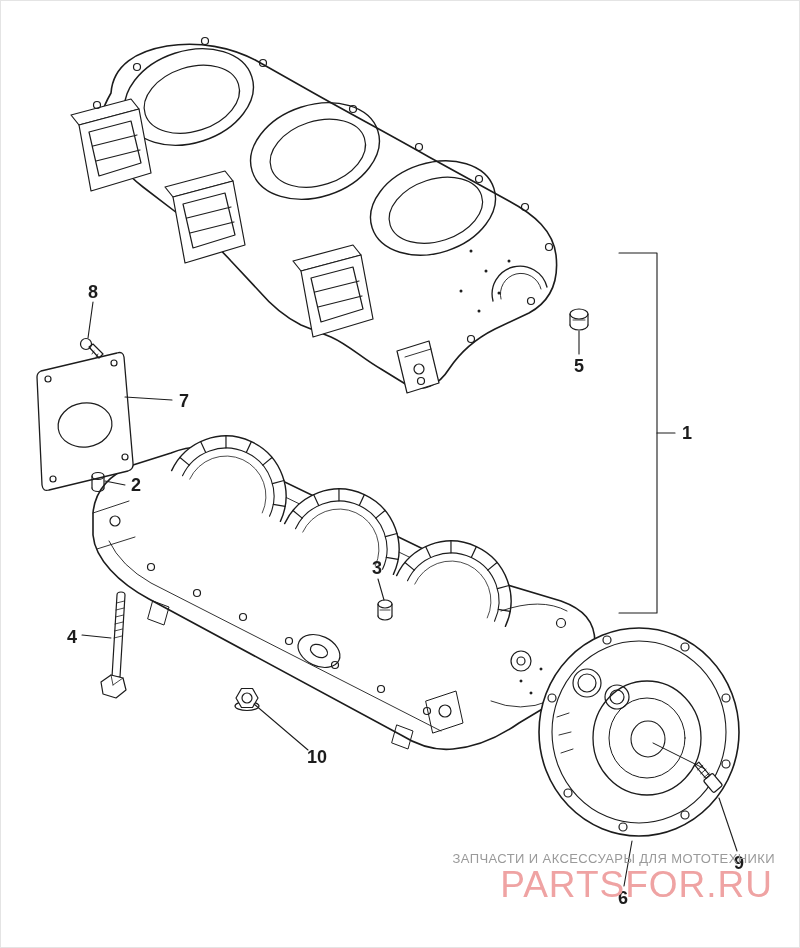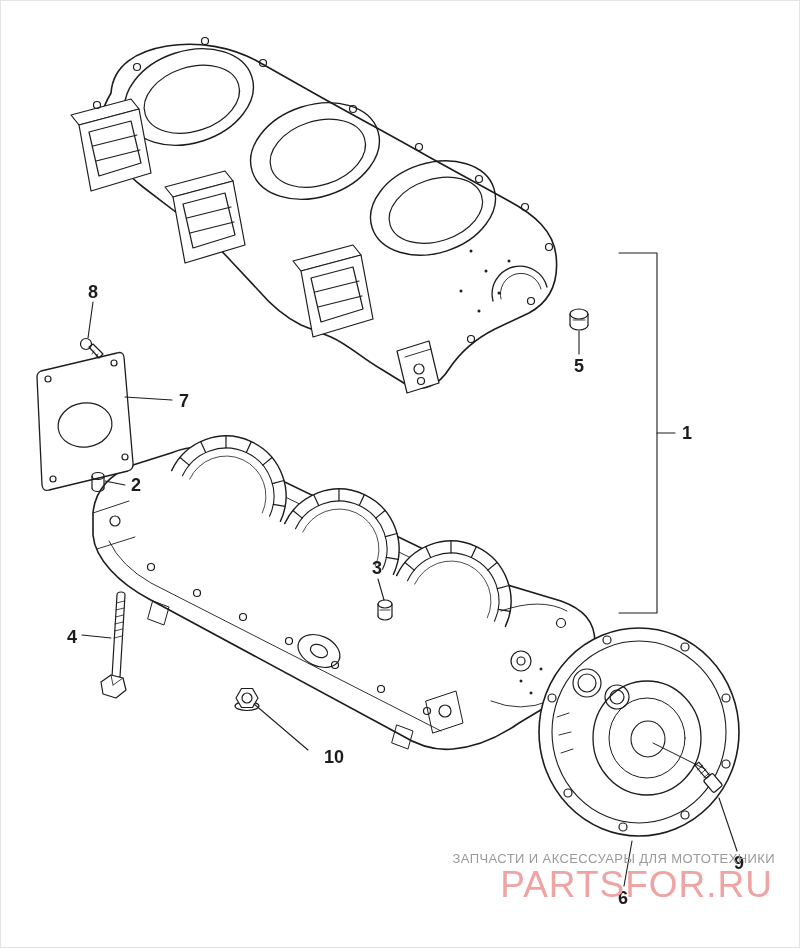--- a/index.html
+++ b/index.html
@@ -23,21 +23,21 @@
   }
   .co1{left:686px;top:432px}
   .co2{left:135px;top:484px}
   .co3{left:376px;top:567px}
   .co4{left:71px;top:636px}
   .co5{left:578px;top:365px}
   .co6{left:622px;top:897px}
   .co7{left:183px;top:400px}
   .co8{left:92px;top:291px}
   .co9{left:738px;top:862px}
-  .co10{left:333px;top:756px}
+  .co10{left:316px;top:756px}
   .wm-tagline{
     position:absolute;right:24px;top:850px;
     font-size:13px;letter-spacing:.4px;color:var(--tagline-gray);
     white-space:nowrap;
   }
   .wm-brand{
     position:absolute;right:26px;top:863px;
     font-size:37px;font-weight:400;letter-spacing:1px;
     color:var(--brand-pink);white-space:nowrap;
   }

